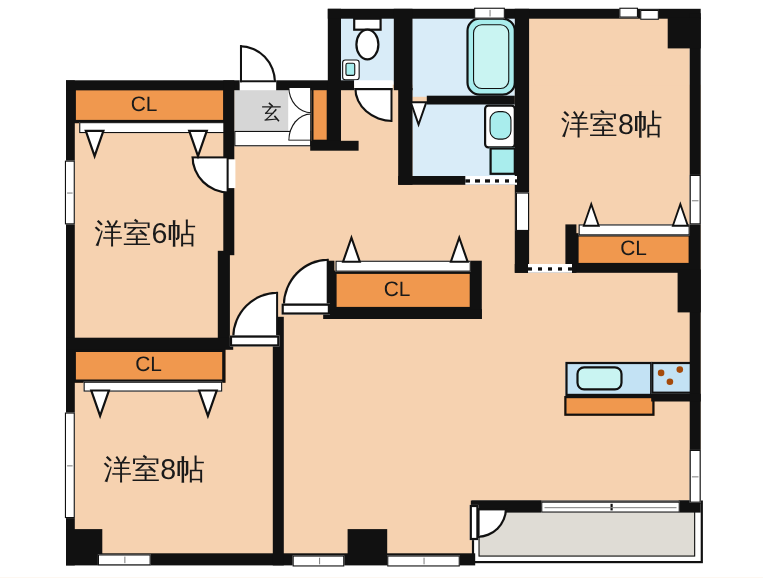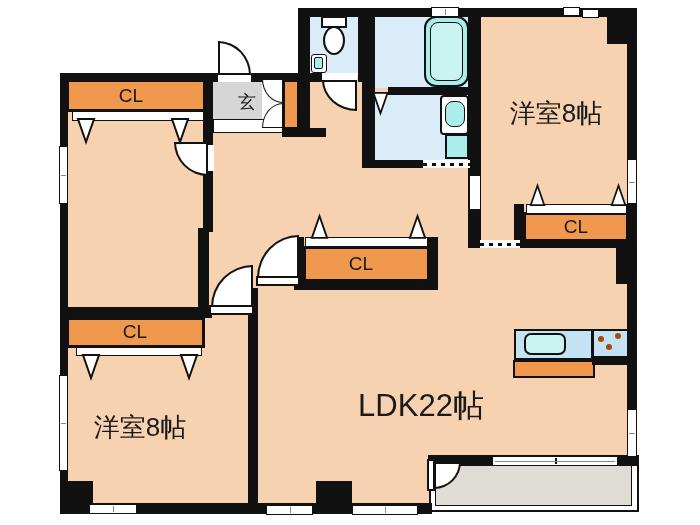--- a/index.html
+++ b/index.html
@@ -178,22 +178,22 @@
   <svg class="abs tri" style="left:408px;top:213px;width:19px;height:27px" viewBox="0 0 20 26">
       <polygon points="2,25 18,25 10,2"></polygon>
     </svg>
   <svg class="abs tri" style="left:529px;top:182px;width:17px;height:26px" viewBox="0 0 20 26">
       <polygon points="2,25 18,25 10,2"></polygon>
     </svg>
   <svg class="abs tri" style="left:610px;top:182px;width:17px;height:26px" viewBox="0 0 20 26">
       <polygon points="2,25 18,25 10,2"></polygon>
     </svg>
 
+  <div class="abs lbl" style="left:132px;top:212px;font-size:26px">洋室6帖</div>
   <div class="abs lbl" style="left:556px;top:113px;font-size:26px">洋室8帖</div>
   <div class="abs lbl" style="left:140px;top:427px;font-size:26px">洋室8帖</div>
-  <div class="abs lbl" style="left:421px;top:406px;font-size:31px">LDK22帖</div>
   <div class="abs lbl" style="left:247px;top:102px;font-size:18px">玄</div>
   <div class="abs lbl" style="left:131px;top:96px;font-size:19px">CL</div>
   <div class="abs lbl" style="left:361px;top:264px;font-size:19px">CL</div>
   <div class="abs lbl" style="left:576px;top:227px;font-size:19px">CL</div>
   <div class="abs lbl" style="left:135px;top:332px;font-size:19px">CL</div>
 
 </div>
 
 </body></html>

